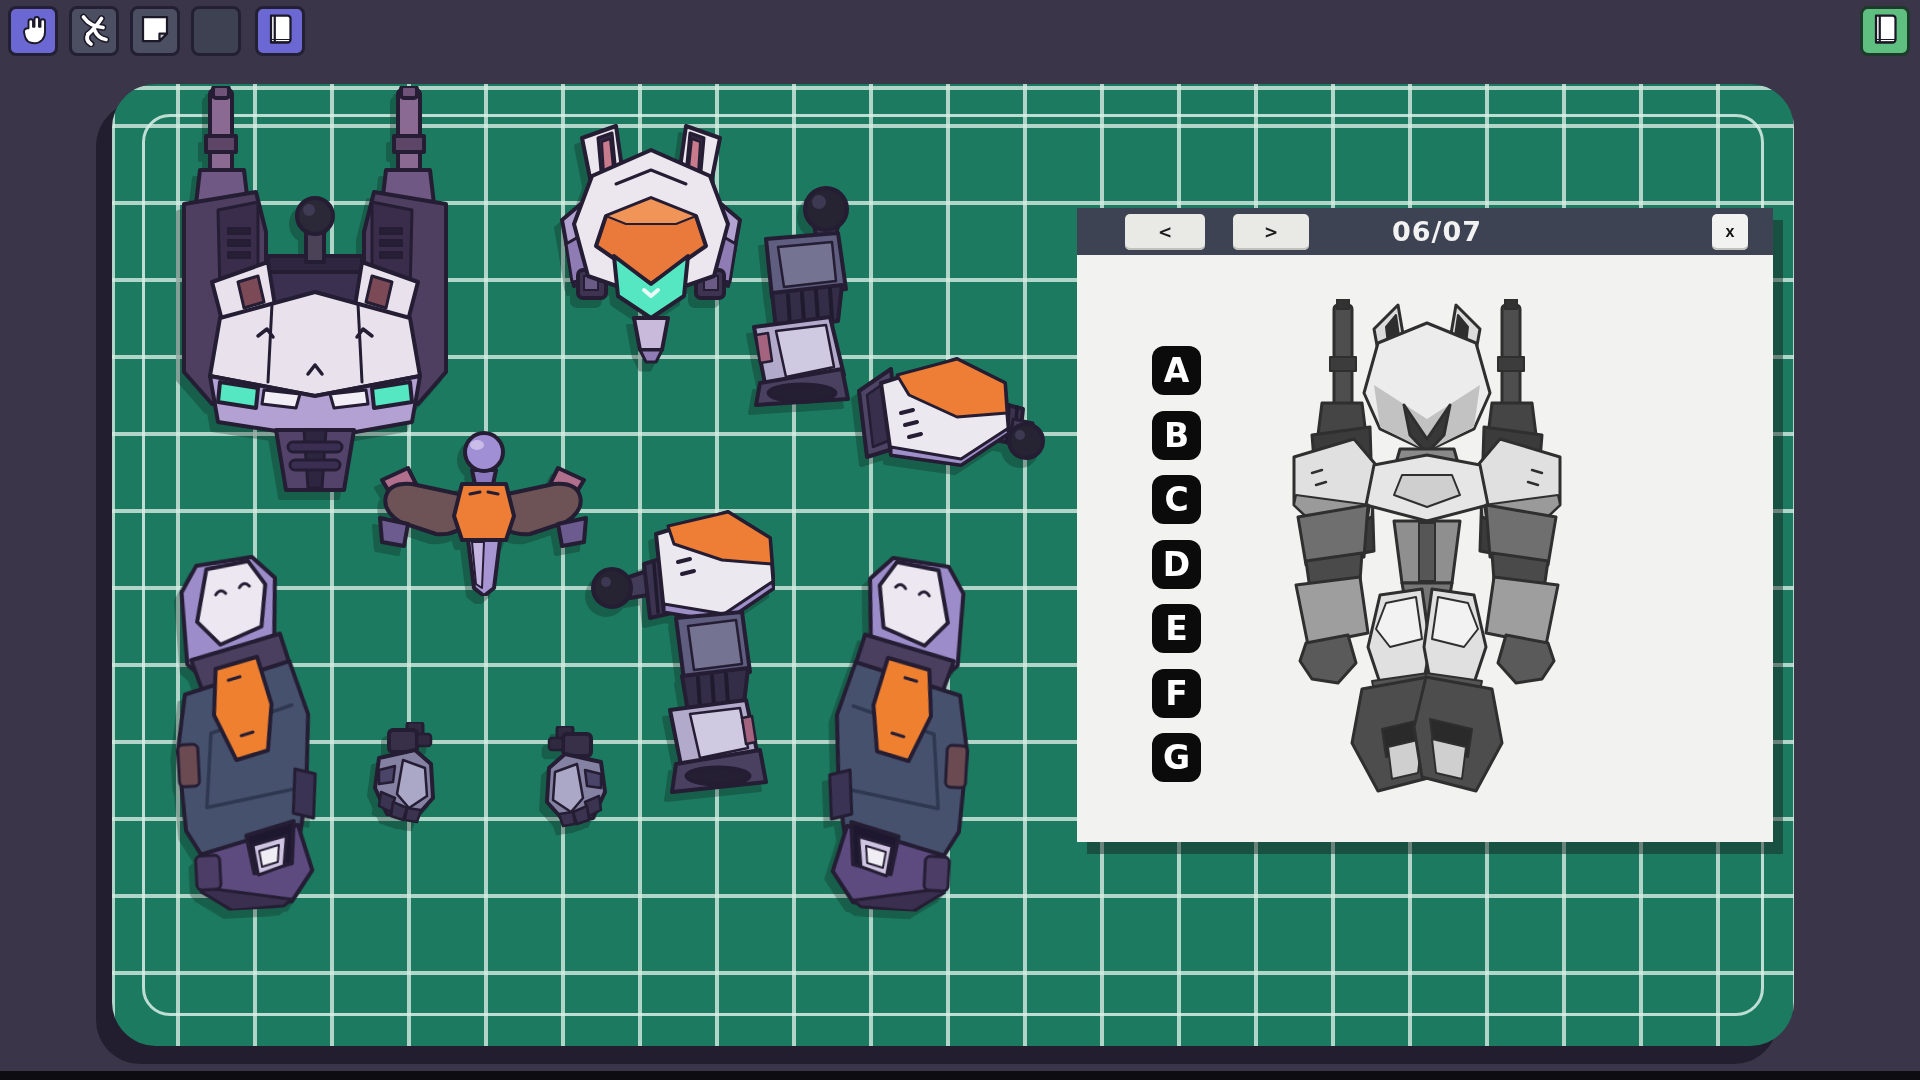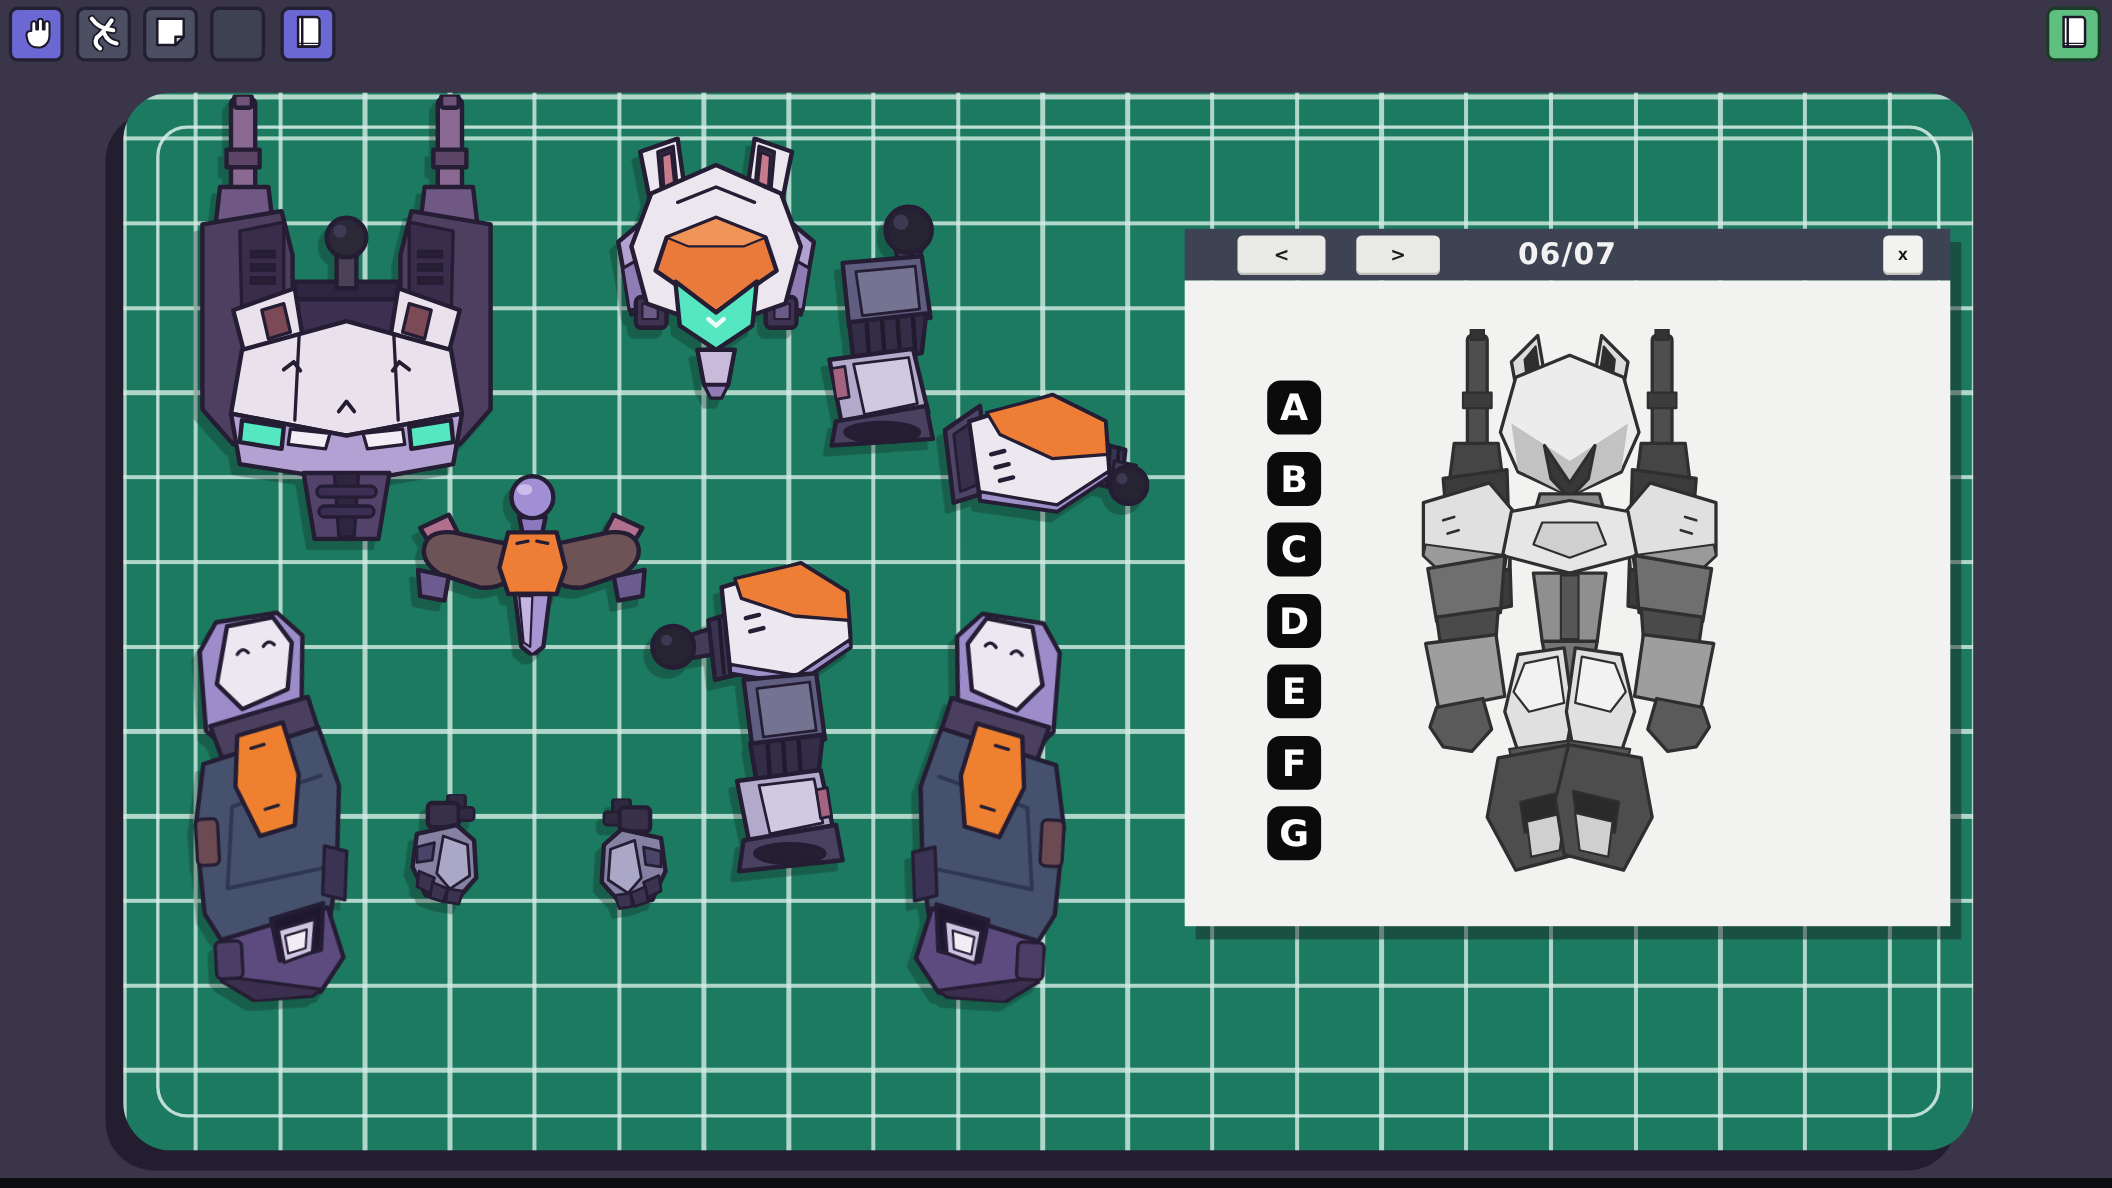--- a/index.html
+++ b/index.html
@@ -50,21 +50,21 @@
   .nav-btn {
     position:absolute; top:6px; height:36px;
     background:#e9e9e6; border:none; border-radius:5px;
     font-family:"DejaVu Sans","Liberation Sans",sans-serif;
     font-weight:bold; font-size:17px; color:#1c1c1c; cursor:pointer;
     box-shadow:inset 0 -2px 0 #c2c2bd;
   }
   .nav-prev { left:48px;  width:80px; }
   .nav-next { left:156px; width:76px; }
   .page-indicator {
-    position:absolute; left:0; top:0; width:100%; height:47px;
+    position:absolute; left:12px; top:0; width:100%; height:47px;
     display:flex; align-items:center; justify-content:center;
     color:#f2f2f2; font-weight:bold; font-size:27px; letter-spacing:1px;
   }
   .close-btn {
     position:absolute; top:6px; right:25px; width:36px; height:36px;
     background:#f2f2f0; border:none; border-radius:5px;
     font-weight:bold; font-size:16px; color:#111; cursor:pointer;
     box-shadow:inset 0 -2px 0 #c2c2bd;
   }
   .ref-body {

